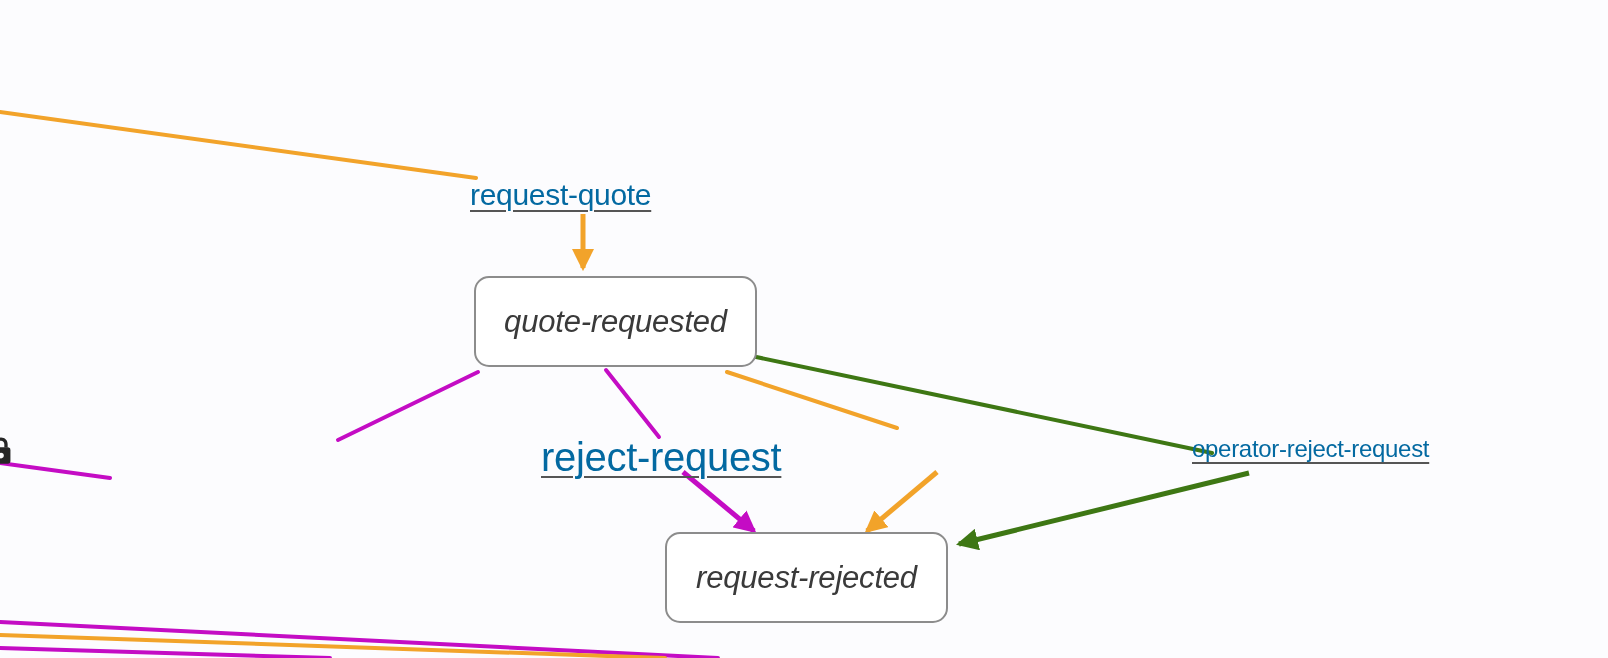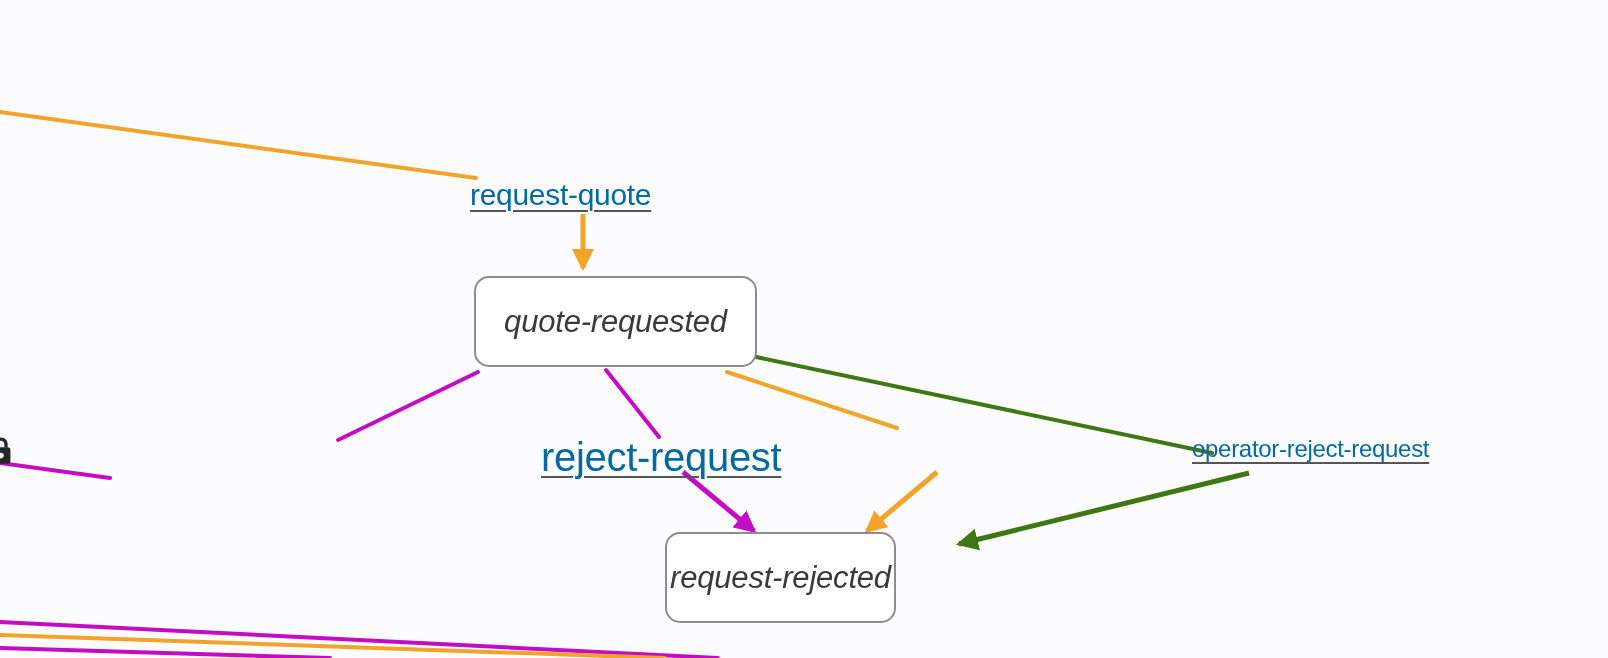--- a/index.html
+++ b/index.html
@@ -130,17 +130,17 @@
 
 
   <div class="event-label" style="left:1192px; top:435px; font-size:24px;">
     <span class="event-text">operator-reject-request</span>
   </div>
 
   <div class="state-node" style="left:442px; top:276px; width:283px; height:91px;margin-left:32px;">
     <span class="state-label" style="font-size:31px;">quote-requested</span>
   </div>
 
-  <div class="state-node" style="left:665px; top:532px; width:231px; height:91px;">
+  <div class="state-node" style="left:665px; top:532px; width:283px; height:91px;">
     <span class="state-label" style="font-size:31px;">request-rejected</span>
   </div>
 
 </div>
 
 </body></html>

